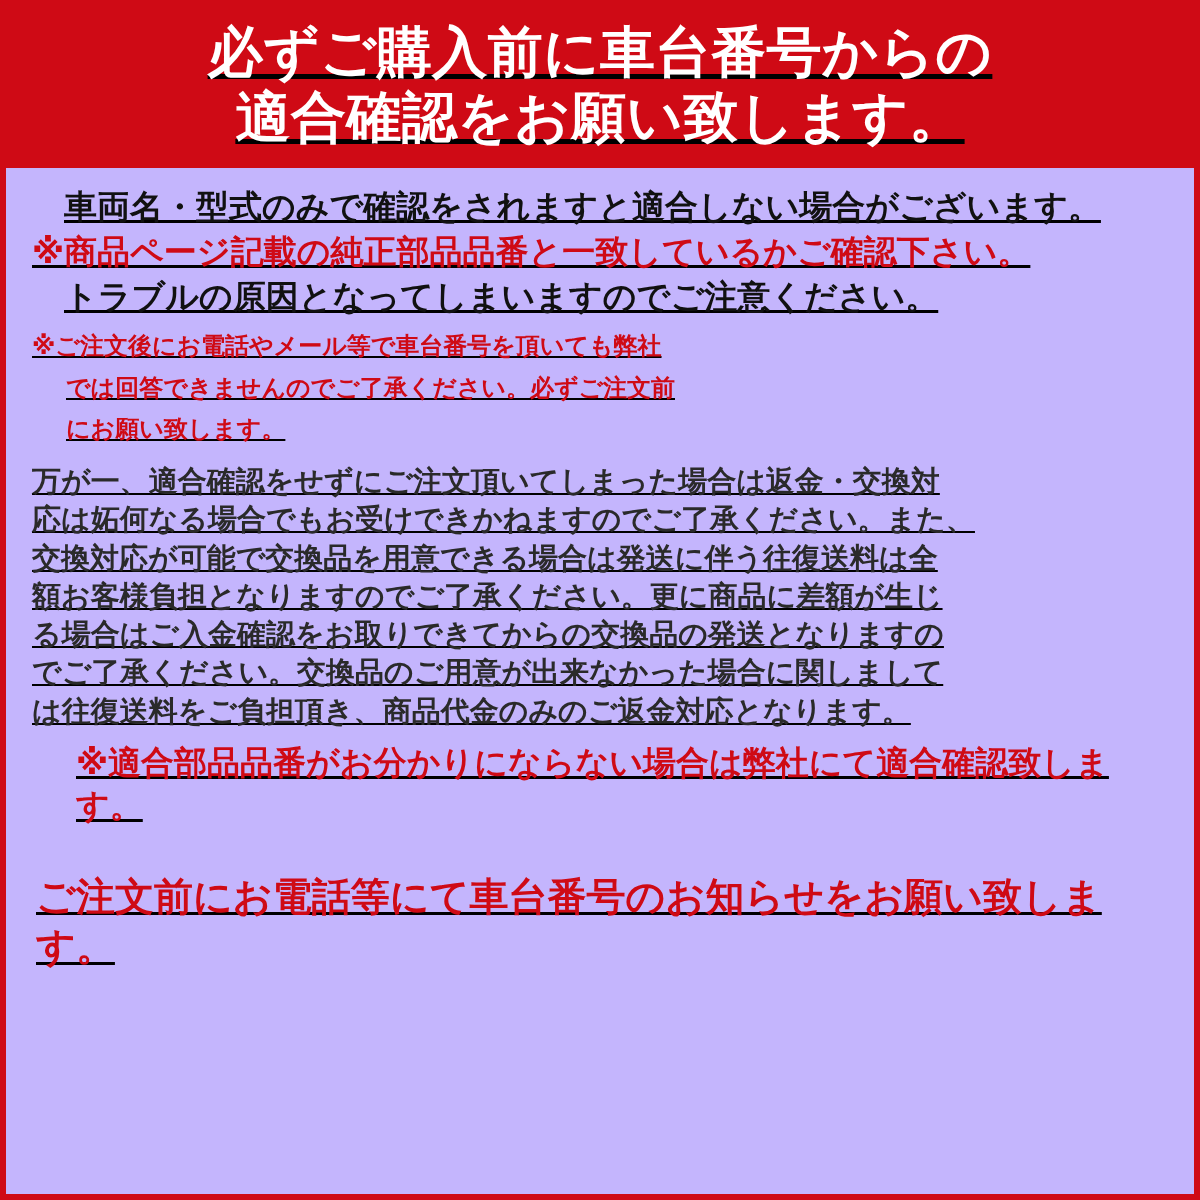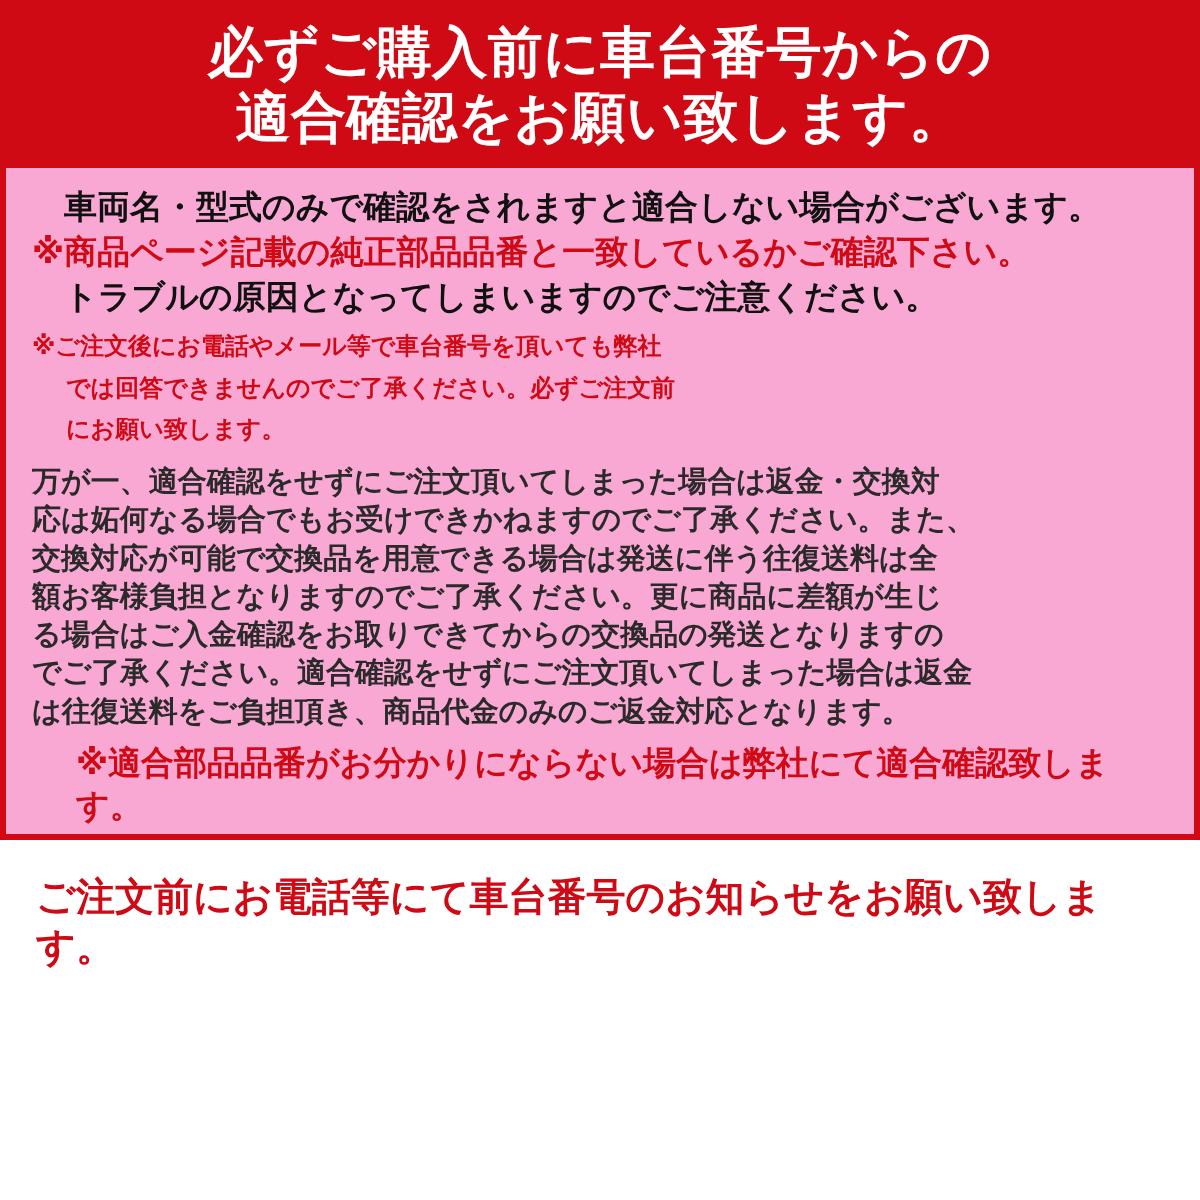--- a/index.html
+++ b/index.html
@@ -9,24 +9,25 @@
   body {
     width: 1200px;
     height: 1200px;
     background: #ffffff;
     font-family: "Liberation Sans", "DejaVu Sans", sans-serif;
     overflow: hidden;
   }
   .page {
     position: relative;
     width: 1200px;
-    height: 840px;
+    height: 1200px;
     box-sizing: border-box;
     border: 6px solid #cf0a15;
-    background: #f9a8d4;
+    background: #c4b5fd;
+    text-decoration: underline;
   }
   
   .banner {
     background: #cf0a15;
     color: #ffffff;
     text-align: center;
     padding: 14px 0 18px 0;
     font-weight: bold;
     letter-spacing: 0.5px;
   }
@@ -114,21 +115,21 @@
     </div>
 
     <div class="gap-md"></div>
 
     <div class="para s-body">
       <div>万が一、適合確認をせずにご注文頂いてしまった場合は返金・交換対</div>
       <div>応は妬何なる場合でもお受けできかねますのでご了承ください。また、</div>
       <div>交換対応が可能で交換品を用意できる場合は発送に伴う往復送料は全</div>
       <div>額お客様負担となりますのでご了承ください。更に商品に差額が生じ</div>
       <div>る場合はご入金確認をお取りできてからの交換品の発送となりますの</div>
-      <div>でご了承ください。適合確認をせずにご注文頂いてしまった場合は返金</div>
+      <div>でご了承ください。交換品のご用意が出来なかった場合に関しまして</div>
       <div>は往復送料をご負担頂き、商品代金のみのご返金対応となります。</div>
     </div>
 
     <div class="gap-sm"></div>
 
     <p class="para s-foot">※適合部品品番がお分かりにならない場合は弊社にて適合確認致します。</p>
     <p class="para s-foot-2">ご注文前にお電話等にて車台番号のお知らせをお願い致します。</p>
 
   </div>
 </div>

